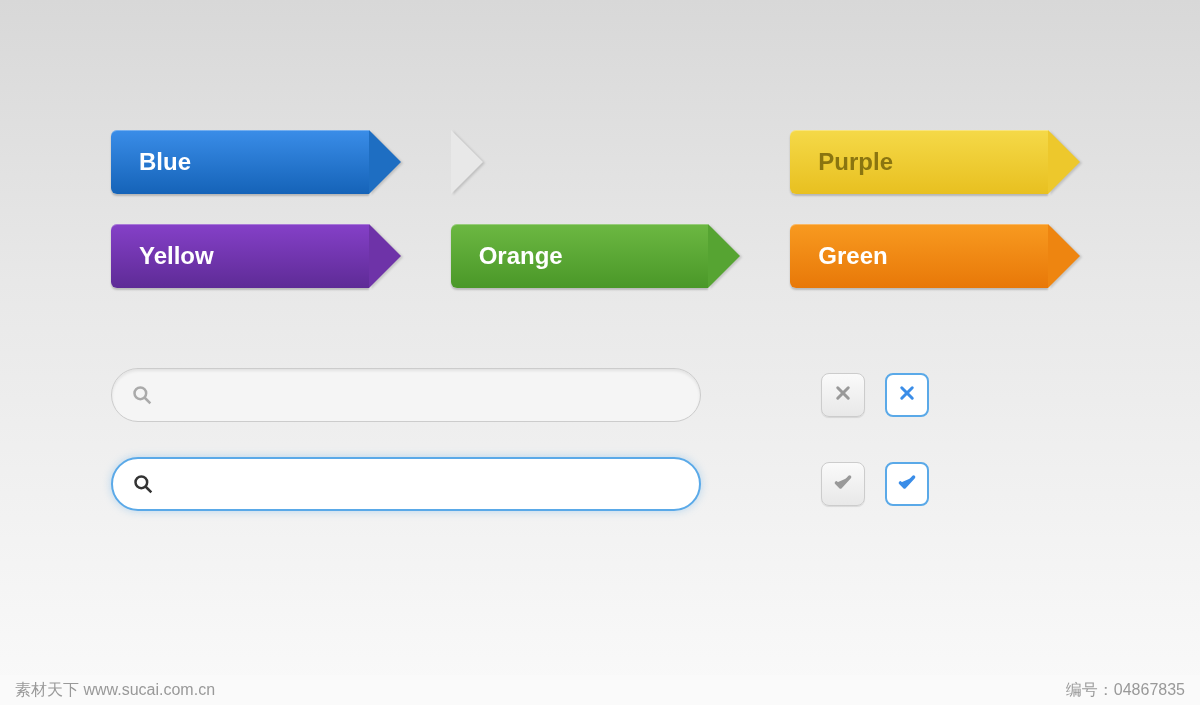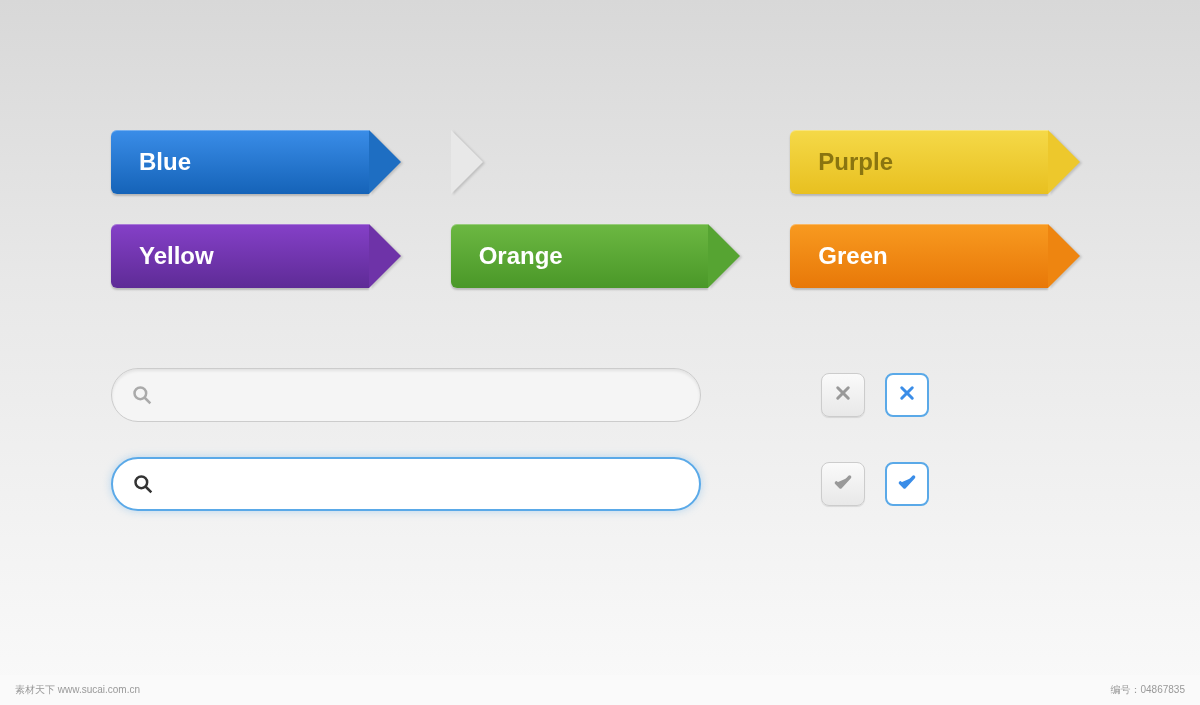--- a/index.html
+++ b/index.html
@@ -124,21 +124,21 @@
     .footer {
       position: absolute;
       bottom: 0;
       left: 0;
       right: 0;
       height: 30px;
       display: flex;
       justify-content: space-between;
       align-items: center;
       padding: 0 15px;
-      font-size: 10px;
+      font-size: 16px;
       color: #999;
       background: #fafafa;
     }
   </style>
 </head>
 <body>
 
 <div class="container">
 
   <div class="button-grid">

